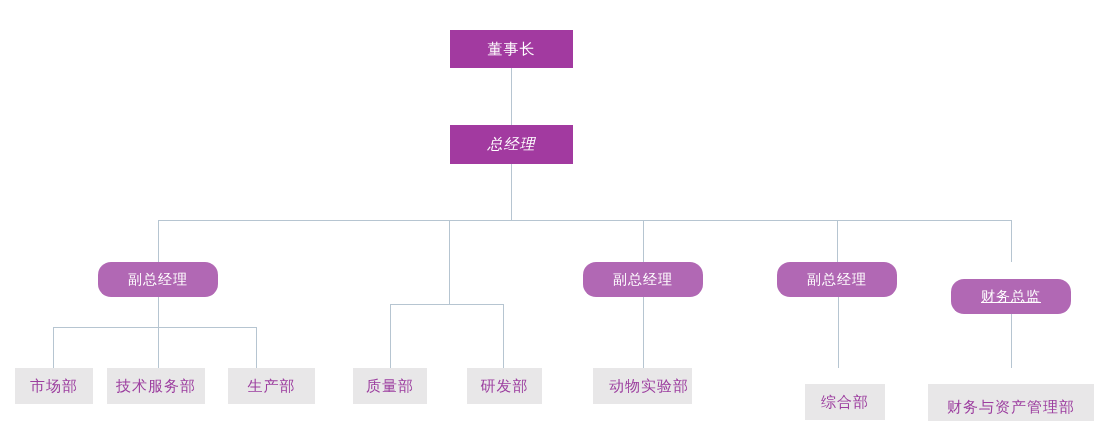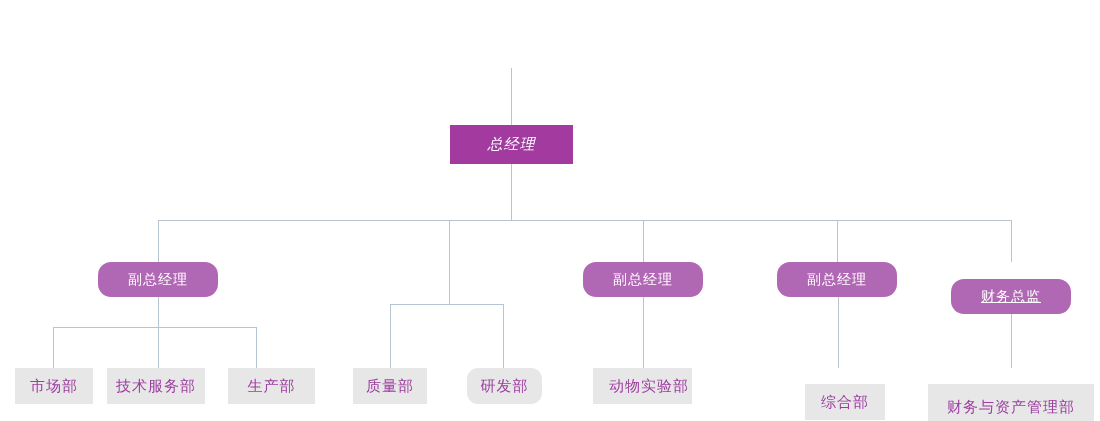--- a/index.html
+++ b/index.html
@@ -80,30 +80,31 @@
   <div class="vline" style="left:256px; top:327px; height:41px;"></div>
 
   <div class="hline" style="left:390px; top:304px; width:113px;"></div>
   <div class="vline" style="left:390px; top:304px; height:64px;"></div>
   <div class="vline" style="left:503px; top:304px; height:64px;"></div>
 
   <div class="vline" style="left:643px; top:297px; height:71px;"></div>
   <div class="vline" style="left:838px; top:297px; height:71px;"></div>
   <div class="vline" style="left:1011px;top:297px; height:71px;"></div>
 
+  <div class="node exec" style="left:450px; top:30px; width:123px; height:38px;">董事长</div>
 
   <div class="node exec" style="left:450px; top:125px; width:123px; height:39px;font-style:italic;">总经理</div>
 
   <div class="node manager" style="left:98px; top:262px; width:120px; height:35px;">副总经理</div>
   <div class="node manager" style="left:583px; top:262px; width:120px; height:35px;">副总经理</div>
   <div class="node manager" style="left:777px; top:262px; width:120px; height:35px;">副总经理</div>
   <div class="node manager" style="left:951px; top:279px; width:120px; height:35px;text-decoration:underline;">财务总监</div>
 
   <div class="node dept" style="left:15px; top:368px; width:78px; height:36px;">市场部</div>
   <div class="node dept" style="left:107px; top:368px; width:98px; height:36px;">技术服务部</div>
   <div class="node dept" style="left:228px; top:368px; width:87px; height:36px;">生产部</div>
   <div class="node dept" style="left:353px; top:368px; width:74px; height:36px;">质量部</div>
-  <div class="node dept" style="left:467px; top:368px; width:75px; height:36px;border-radius:11px;">研发部</div>
+  <div class="node dept" style="left:467px; top:368px; width:75px; height:36px;">研发部</div>
   <div class="node dept" style="left:593px; top:368px; width:99px; height:36px;padding-left:13px;">动物实验部</div>
   <div class="node dept" style="left:805px; top:384px; width:80px; height:36px;">综合部</div>
   <div class="node dept" style="left:928px; top:384px; width:166px; height:47px;">财务与资产管理部</div>
 
 </div>
 
 </body></html>

